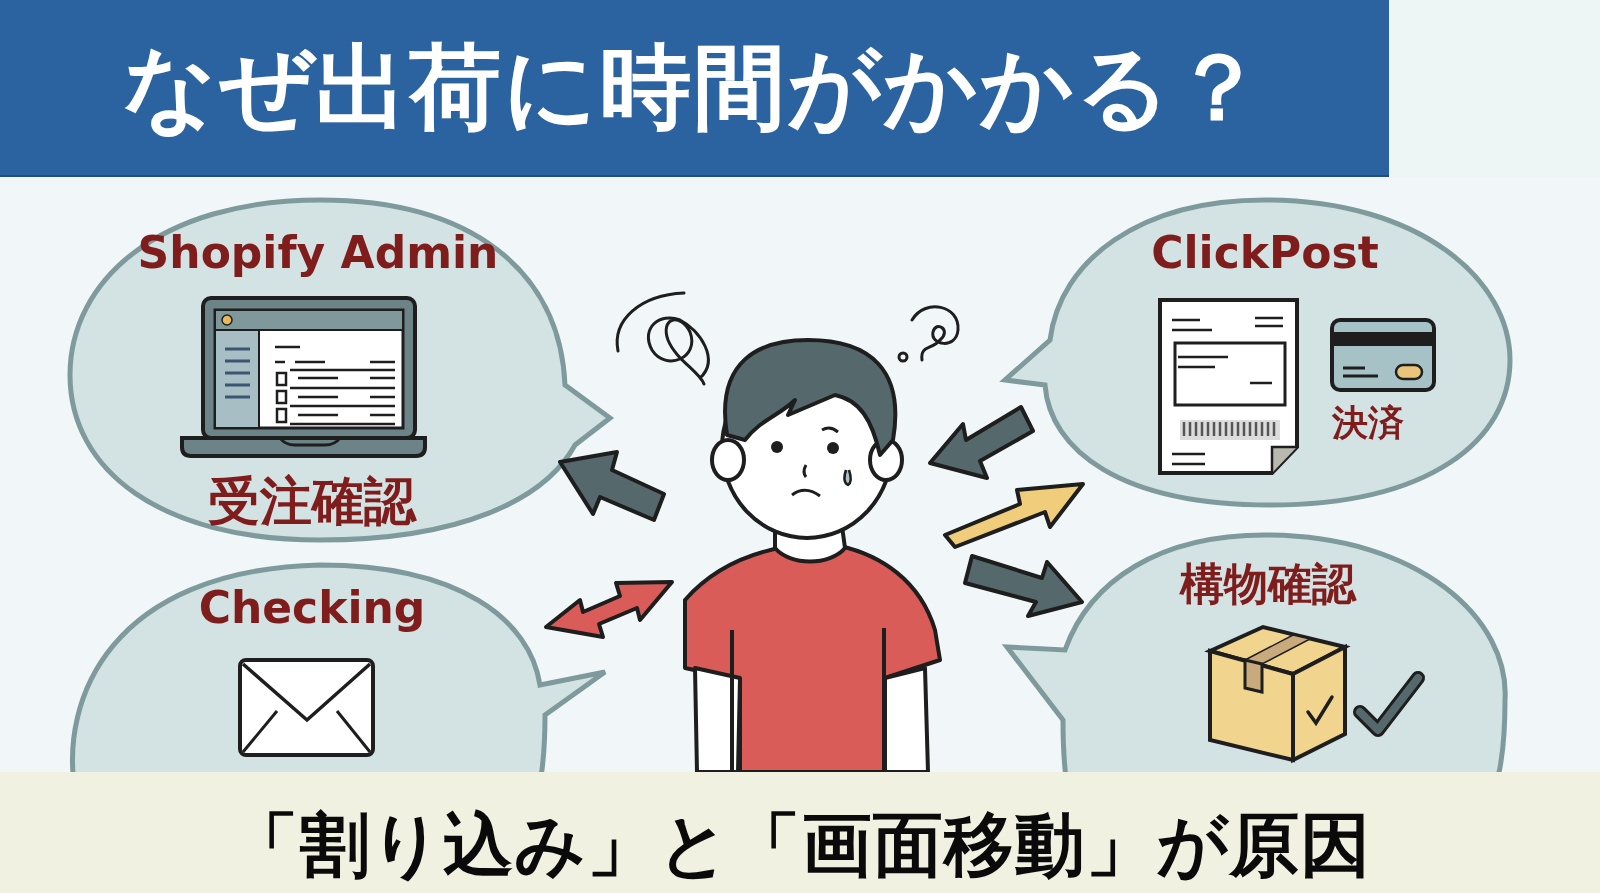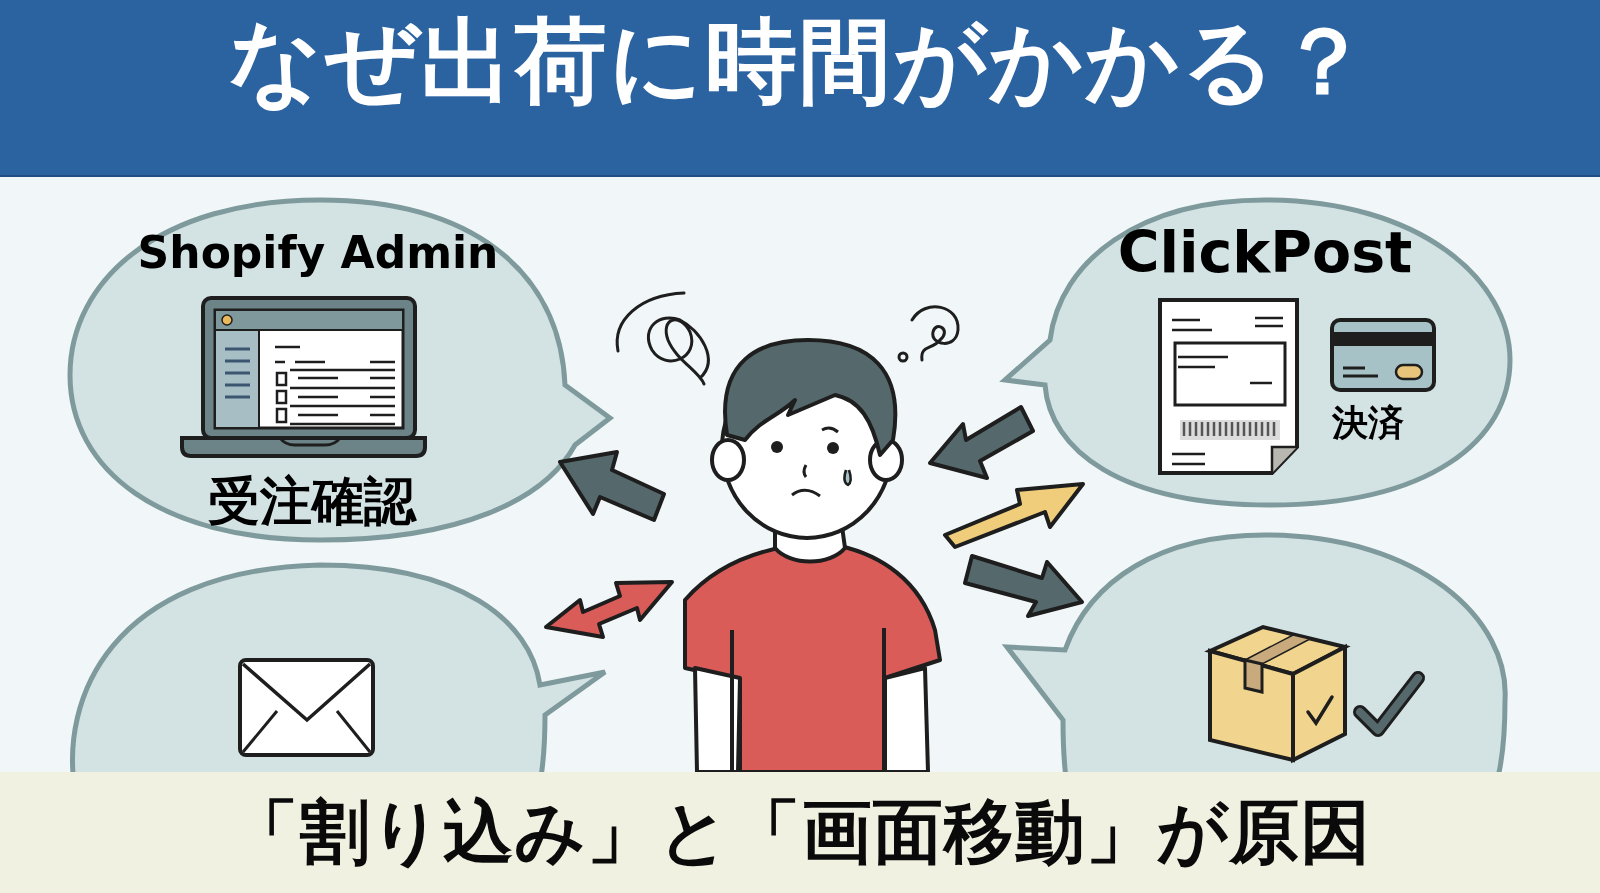--- a/index.html
+++ b/index.html
@@ -2,40 +2,40 @@
 <html><head>
 <meta charset="utf-8">
 <style>
   html, body { margin: 0; padding: 0; }
   body {
     width: 1600px; height: 893px; overflow: hidden; position: relative;
     background: #eef5f5;
     font-family: "DejaVu Sans", "Liberation Sans", sans-serif;
   }
   .header {
-    position: absolute; left: 0; top: 0; width: 1600px; height: 175px;
+    position: absolute; left: 0; top: 0; width: 1389px; height: 175px;
     background: #2b62a0;
-    display: flex; justify-content: center;
+    display: flex; align-items: center; justify-content: center;
     border-bottom: 2px solid #1f4d84;
   }
   .header-title {
     color: #ffffff; font-size: 92px; font-weight: bold; letter-spacing: 2px;
     font-family: "DejaVu Sans", sans-serif;
   }
   .stage { position: absolute; left: 0; top: 177px; width: 1600px; height: 595px; background: #f1f7f8; }
   .stage svg { position: absolute; left: 0; top: 0; }
   .label {
-    position: absolute; font-weight: bold; color: #000000;
+    position: absolute; font-weight: bold; color: #7f1d1d;
     font-family: "DejaVu Sans", sans-serif; white-space: nowrap;
     transform: translateX(-50%);
   }
   .footer {
     position: absolute; left: 0; top: 772px; width: 1600px; height: 121px;
     background: #f0f1e0;
-    display: flex; align-items: center; justify-content: center;
+    display: flex; align-items: flex-end; justify-content: center;
   }
   .footer-text {
     font-size: 70px; font-weight: bold; color: #0a0a0a;
     font-family: "DejaVu Sans", sans-serif; letter-spacing: 1px;
   }
 </style>
 </head>
 <body>
 
 <div class="header">
@@ -189,19 +189,21 @@
       <circle cx="833" cy="448" r="6" fill="#1e1e1e" stroke="none"></circle>
       <path d="M822,430 Q830,425 838,432" fill="none" stroke-width="3"></path>
       <path d="M806,465 Q802,472 806,477" fill="none" stroke-width="3"></path>
       <path d="M792,495 Q805,485 820,496" fill="none" stroke-width="3"></path>
       <path d="M846,470 Q842,482 848,485 Q853,482 849,470" fill="#a6c2c6" stroke-width="2.5"></path>
     </g>
   </svg>
 
   <div class="label" style="left:318px; top:50px; font-size:44px;">Shopify Admin</div>
   <div class="label" style="left:312px; top:290px; font-size:52px;">受注確認</div>
-  <div class="label" style="left:1265px; top:42px; font-size:57px;">ClickPost</div>
+  <div class="label" style="left:312px; top:405px; font-size:44px;">Checking</div>
+  <div class="label" style="left:1265px; top:50px; font-size:44px;">ClickPost</div>
   <div class="label" style="left:1368px; top:222px; font-size:36px;">決済</div>
+  <div class="label" style="left:1268px; top:378px; font-size:44px;">構物確認</div>
 </div>
 
 <div class="footer">
   <div class="footer-text">「割り込み」と「画面移動」が原因</div>
 </div>
 
 </body></html>

